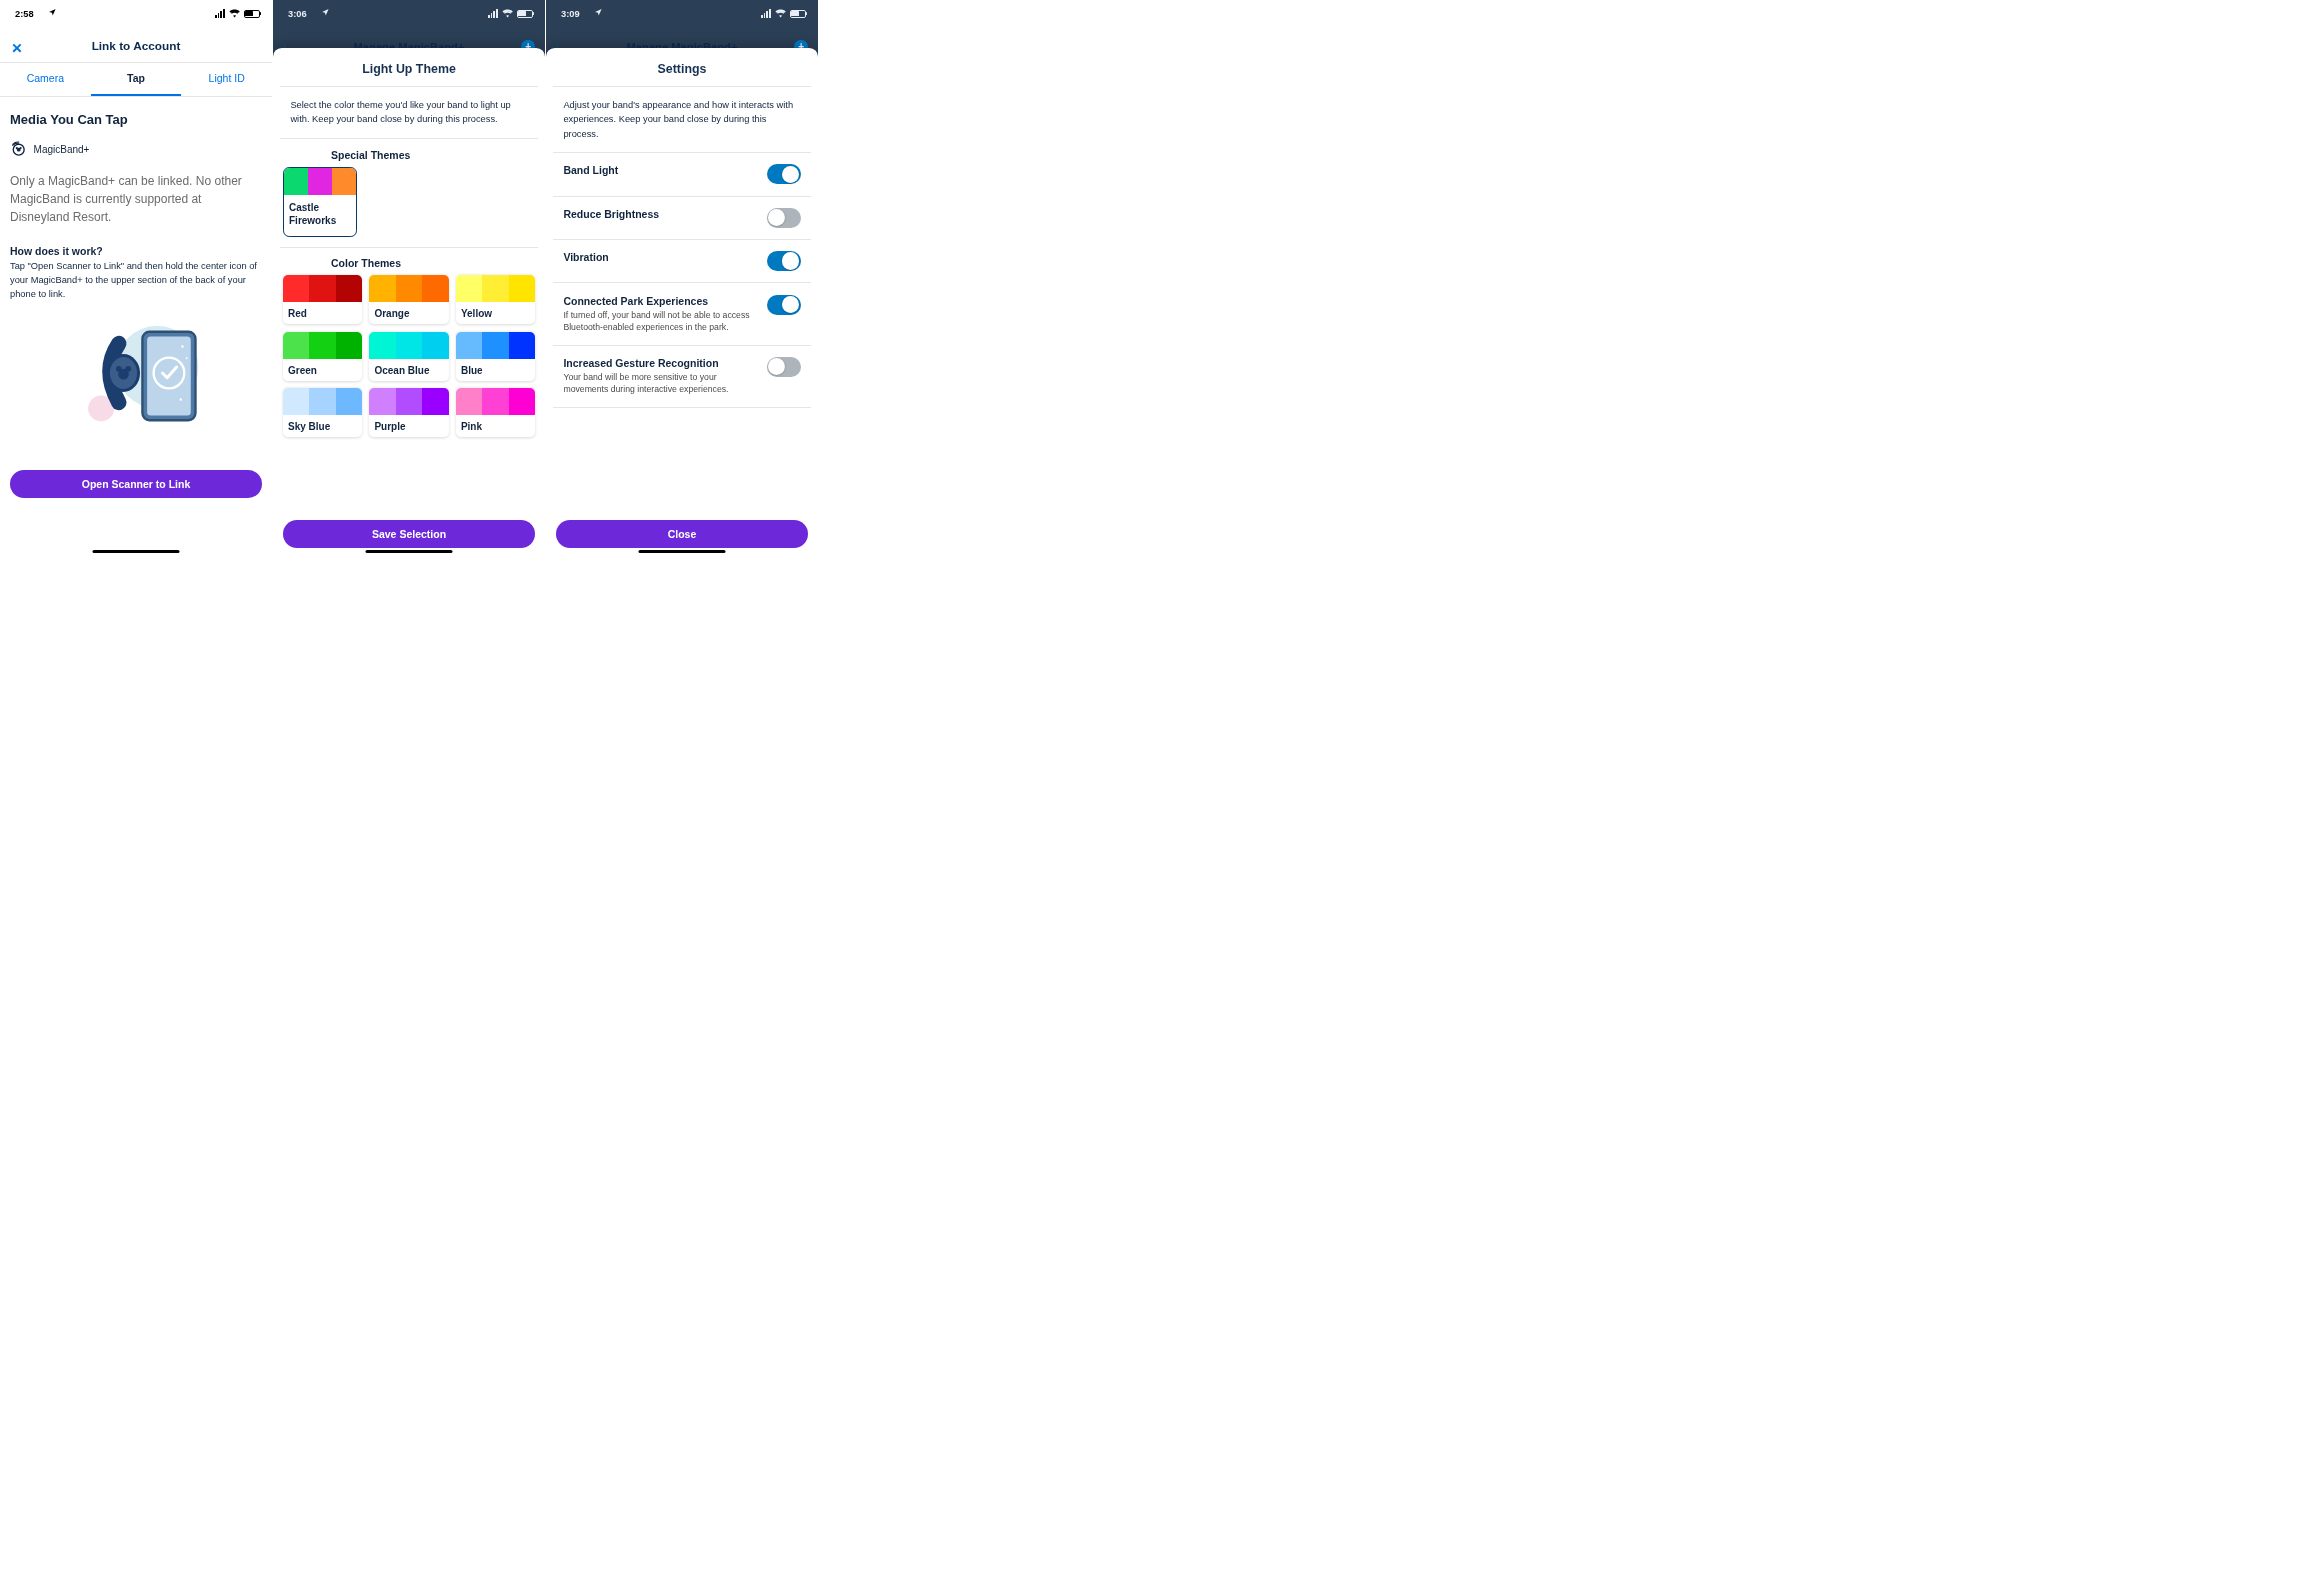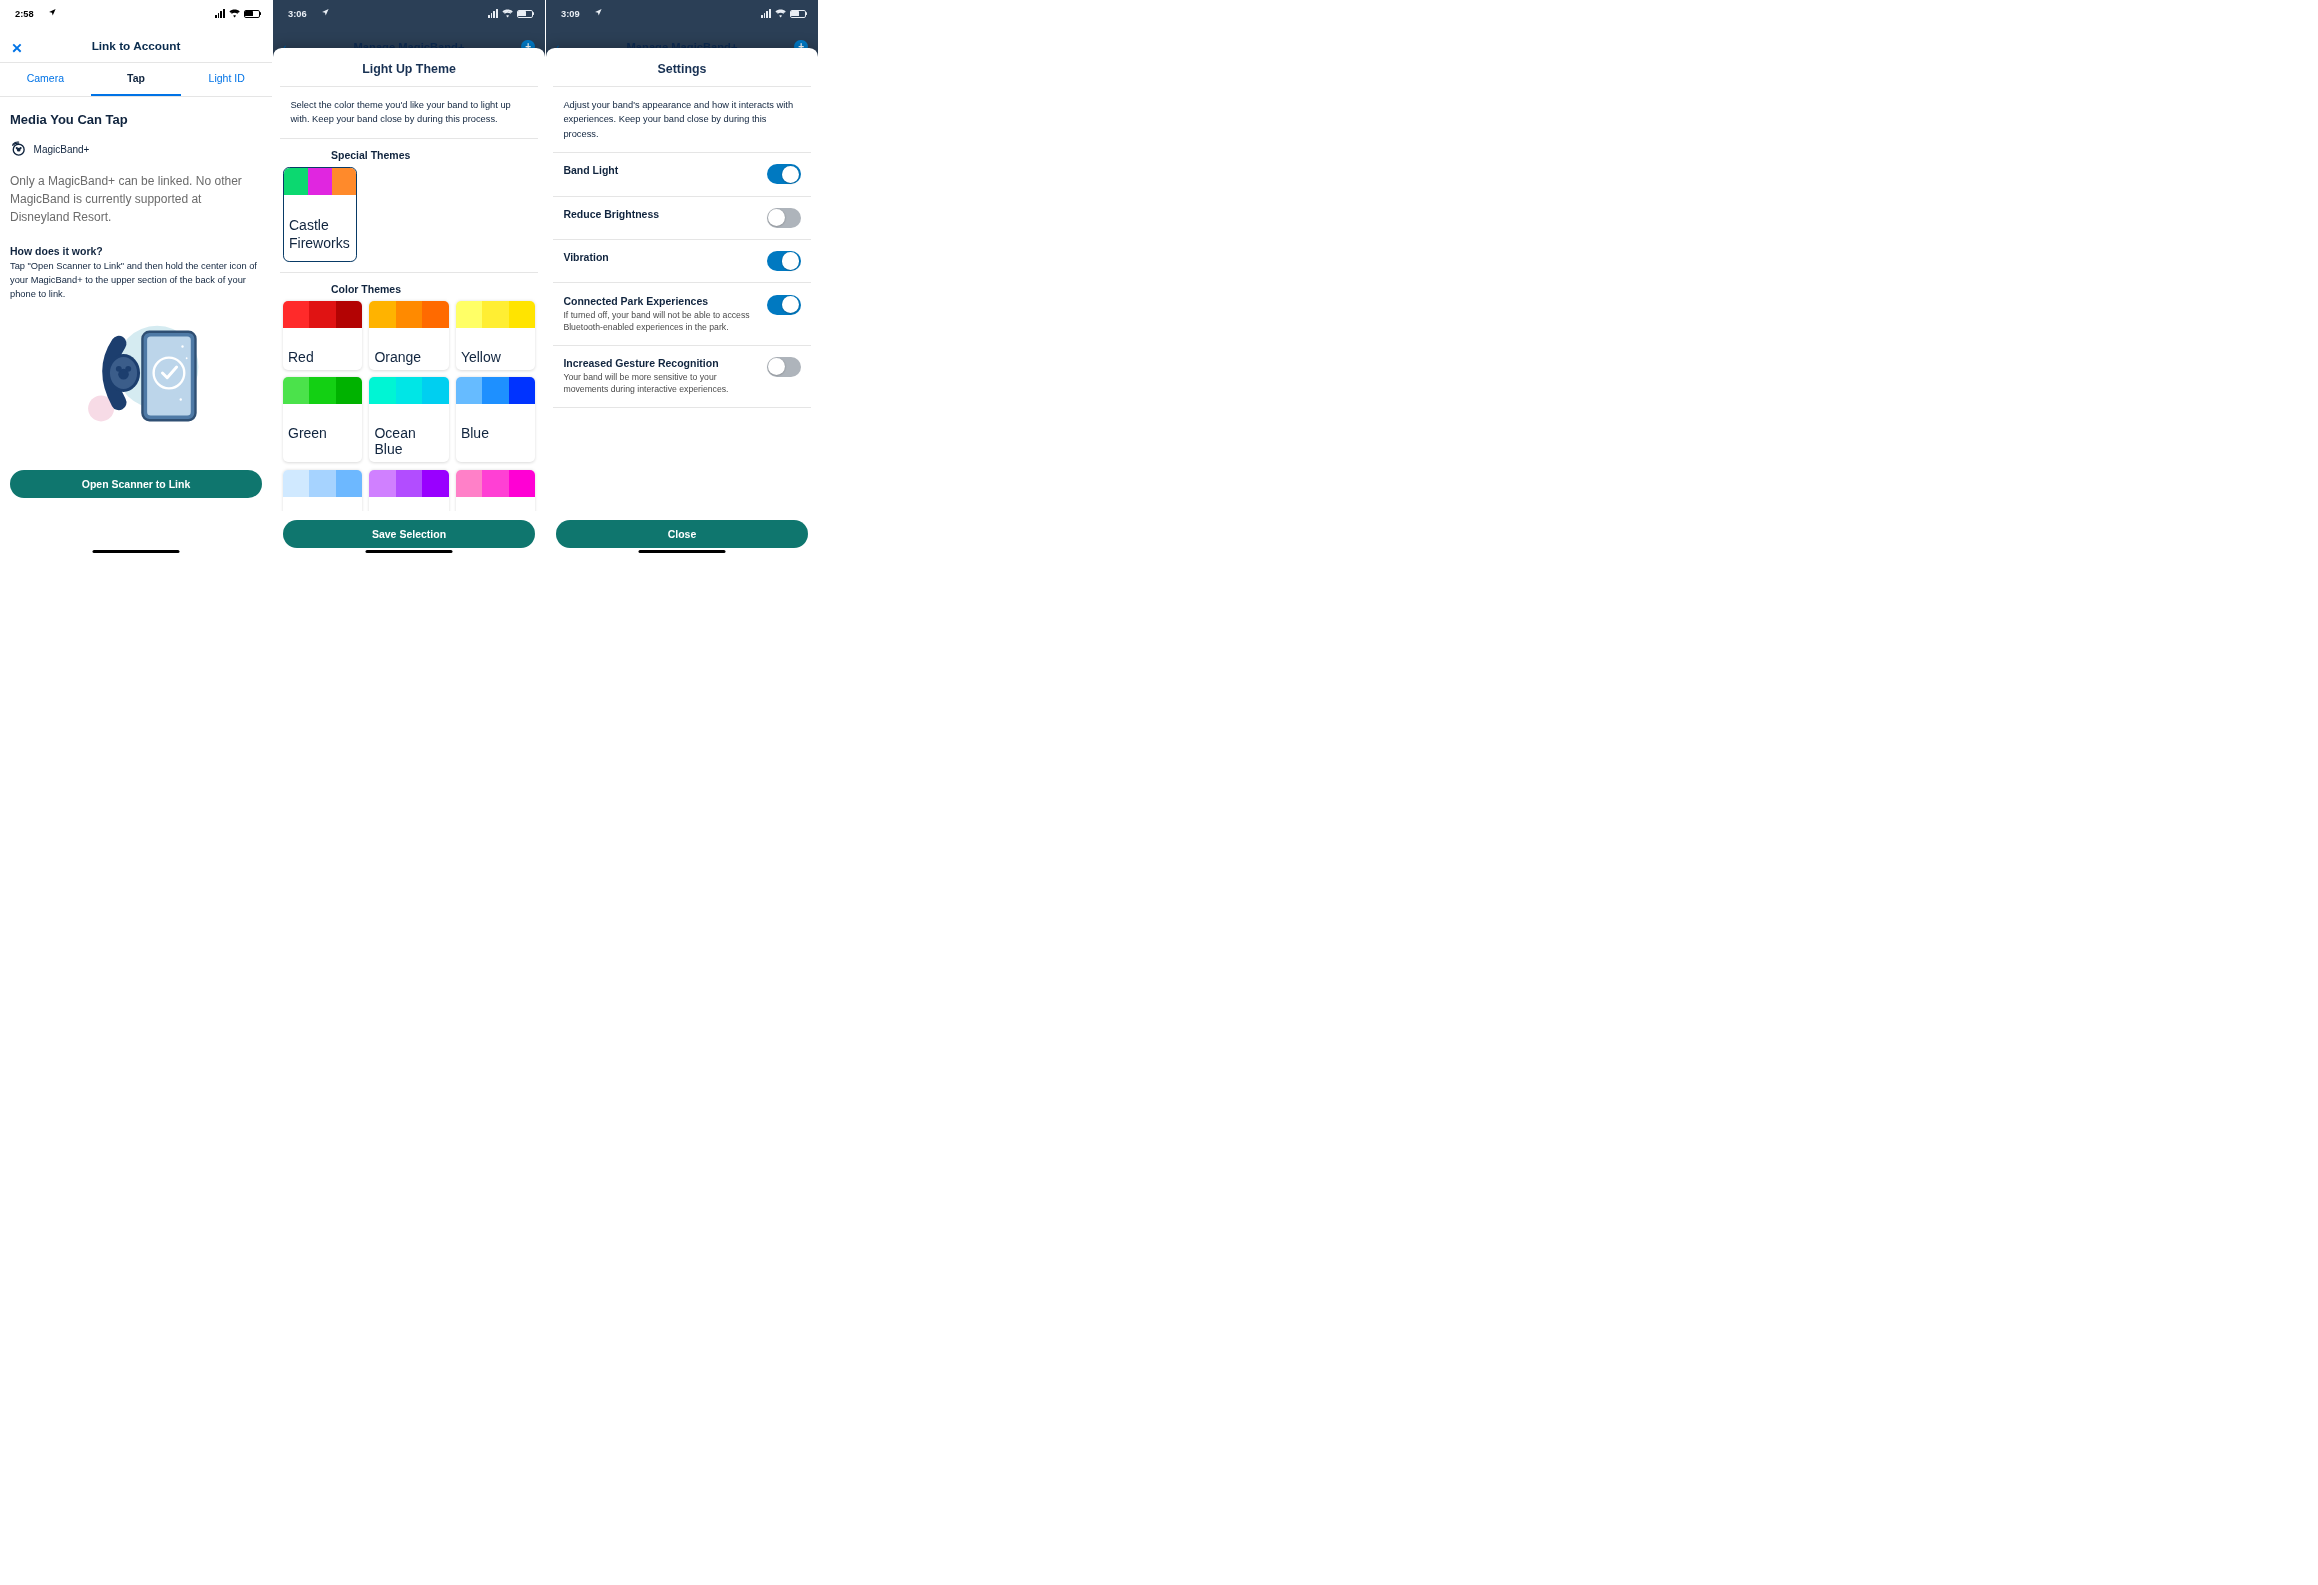--- a/index.html
+++ b/index.html
@@ -121,21 +121,21 @@
   .s1-body .hint { color:#6b6b6b; font-size:12px; margin-top:13.6px; line-height:1.5;}
   .s1-body h3 { font-size:10.5px; font-weight:700; color:#10243e; margin-top:18.6px;}
   .s1-body .desc { font-size:9.3px; color:#10243e; margin-top:3.7px; line-height:1.5; }
   .illus { display:block; margin: 12.4px auto 0 auto; }
 
   .primary-btn {
     position:absolute;
     left:10px; right:10px;
     height:28.5px;
     border-radius:18.6px;
-    background:#0f766e;
+    background:#6d28d9;
     color:#fff;
     display:flex; align-items:center; justify-content:center;
     font-size:10.5px;
     font-weight:600;
   }
   .s1 .primary-btn { bottom: 60px; }
 
   .home-ind {
     position:absolute;
     left:50%; transform:translateX(-50%);
@@ -195,23 +195,24 @@
     border: 1.9px solid #083a66;
     box-shadow:none;
     border-radius:6.2px;
   }
   .swatch {
     height:27px;
     display:flex;
   }
   .swatch > div { flex:1; }
   .theme-card .label {
-    font-size:14px;
+    font-size:10px;
     color:#10243e;
-    padding: 21px 5px 5px 5px;
+    padding: 6px 5px 5px 5px;
+    font-weight: bold;
   }
   .theme-card.selected .label { padding-bottom: 8.7px; line-height:1.3;}
   .divider { height:0.6px; background:#e5e5e5; margin: 10px 7.4px 0 7.4px;}
 
   .sheet .primary-btn { position:static; margin: 8.7px 10px 10px 10px; }
 
   
   .setting-row {
     display:flex;
     padding: 11.2px 10px;

